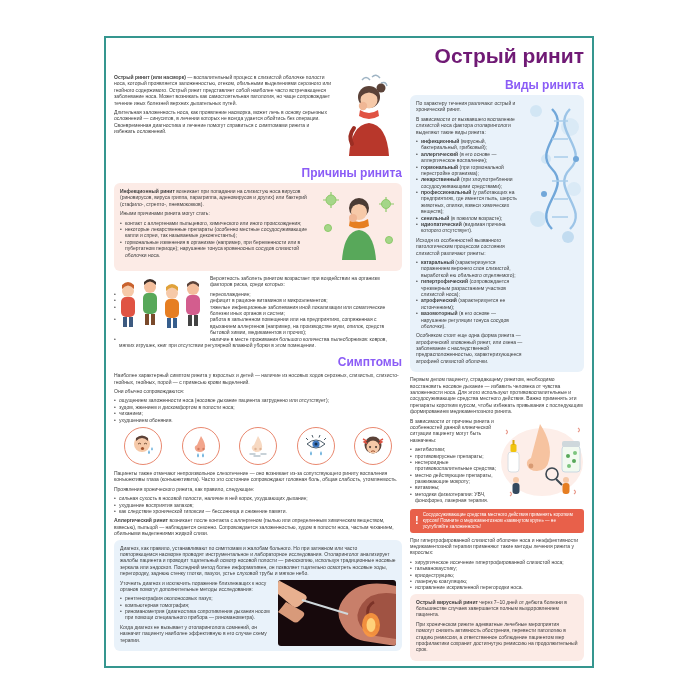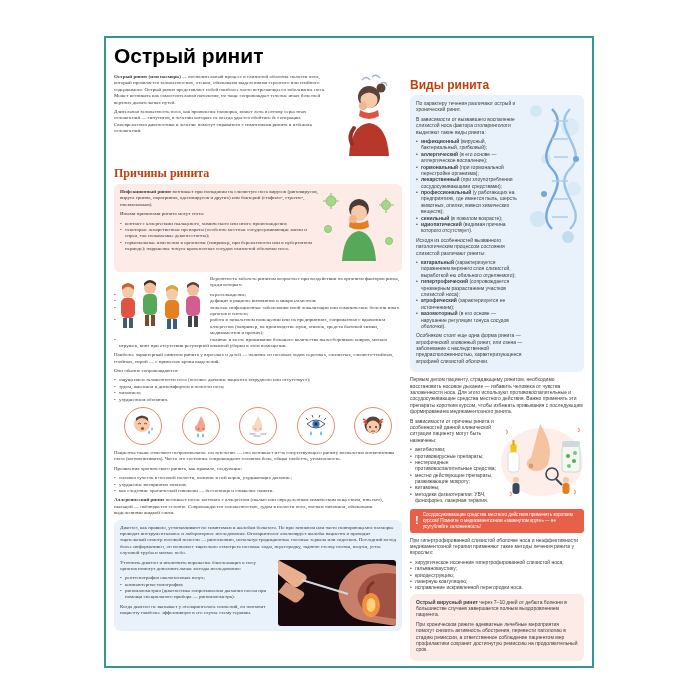--- a/index.html
+++ b/index.html
@@ -1,23 +1,23 @@
 <!DOCTYPE html>
 <html><head>
 <meta charset="utf-8">
 <style>
   html,body{margin:0;padding:0;}
   .page{position:relative;width:700px;height:700px;background:#fff;font-family:"Liberation Sans",sans-serif;overflow:hidden;}
   .poster{position:absolute;left:104px;top:36px;width:490px;height:632px;box-sizing:border-box;
           border:2px solid #35968f;background:#fff;padding:2px 8px 4px;overflow:hidden;}
-  .title{font-size:21px;font-weight:bold;color:#000000;text-align:left;margin:4px 0 6px;}
+  .title{font-size:21px;font-weight:bold;color:#701a75;text-align:right;margin:4px 0 6px;}
   .cols{display:flex;gap:8px;}
-  .col-left{width:288px;flex:0 0 288px;font-family:Liberation Serif, serif;}
+  .col-left{width:288px;flex:0 0 288px;}
   .col-right{width:174px;flex:0 0 174px;}
-  h2{font-size:12px;font-weight:bold;color:#c2410c;text-align:left;margin:4px 0 3px;}
+  h2{font-size:12px;font-weight:bold;color:#8b5cf6;text-align:right;margin:4px 0 3px;}
   p{font-size:5px;line-height:1.28;color:#3b3b3b;margin:0 0 3px;}
   ul{margin:0 0 3px;padding:0;list-style:none;}
   li{font-size:5px;line-height:1.28;color:#3b3b3b;position:relative;padding-left:5px;}
   li::before{content:"•";position:absolute;left:0;top:0;color:#3b3b3b;}
   b{font-weight:bold;}
   .pinkbox{background:#fcebe6;border-radius:6px;padding:5px 6px;margin-bottom:4px;overflow:hidden;}
   .bluebox{background:#e9f2fa;border-radius:6px;padding:5px 6px;margin-bottom:4px;overflow:hidden;position:relative;}
   .fl-r{float:right;margin:0 0 2px 4px;}
   .fl-l{float:left;margin:0 4px 2px 0;}
   .clear{clear:both;}
@@ -134,20 +134,21 @@
           <ul>
               <li>переохлаждение;</li>
               <li>дефицит в рационе витаминов и микроэлементов;</li>
               <li>тяжелые инфекционные заболевания иной локализации или соматические болезни иных органов и систем;</li>
               <li>работа в запыленном помещении или на предприятиях, сопряженная с вдыханием аллергенов (например, на производстве муки, опилок, средств бытовой химии, медикаментов и прочих);</li>
               <li>наличие в месте проживания большого количества пылесборников: ковров, мягких игрушек, книг при отсутствии регулярной влажной уборки в этом помещении.</li>
             </ul>
           <div class="clear"></div>
         </div>
 
+        <h2>Симптомы</h2>
         <p>Наиболее характерный симптом ринита у взрослых и детей — наличие из носовых ходов серозных, слизистых, слизисто-гнойных, гнойных, порой — с примесью крови выделений.</p>
         <p>Они обычно сопровождаются:</p>
         <ul>
             <li>ощущением заложенности носа (носовое дыхание пациента затруднено или отсутствует);</li>
             <li>зудом, жжением и дискомфортом в полости носа;</li>
             <li>чиханием;</li>
             <li>ухудшением обоняния.</li>
           </ul>
 
         <div class="iconrow">

